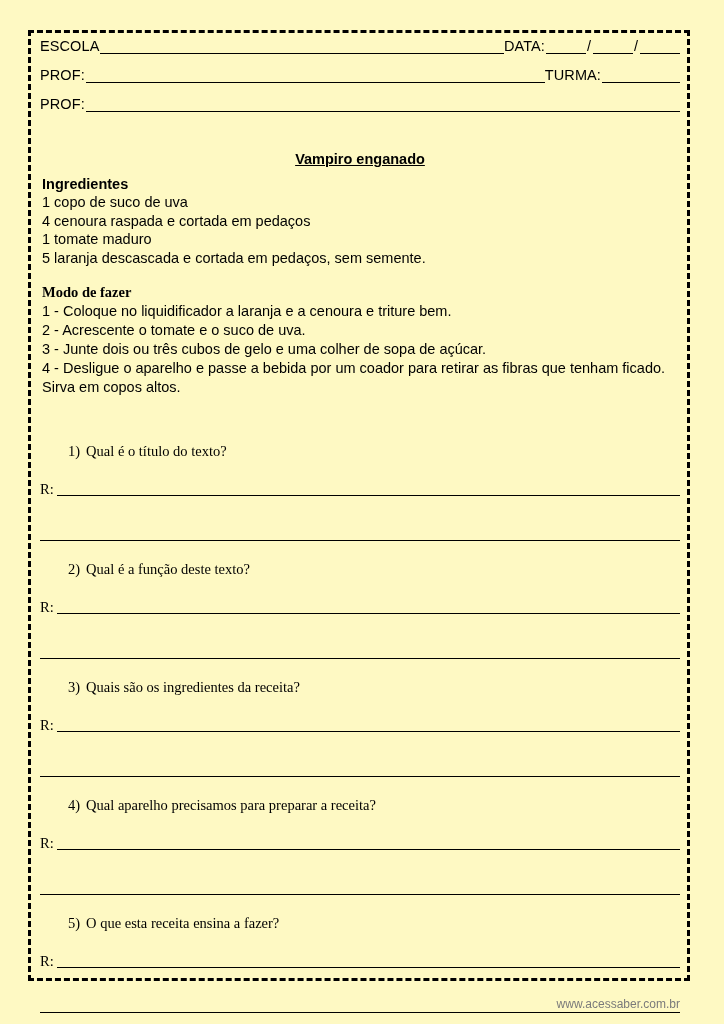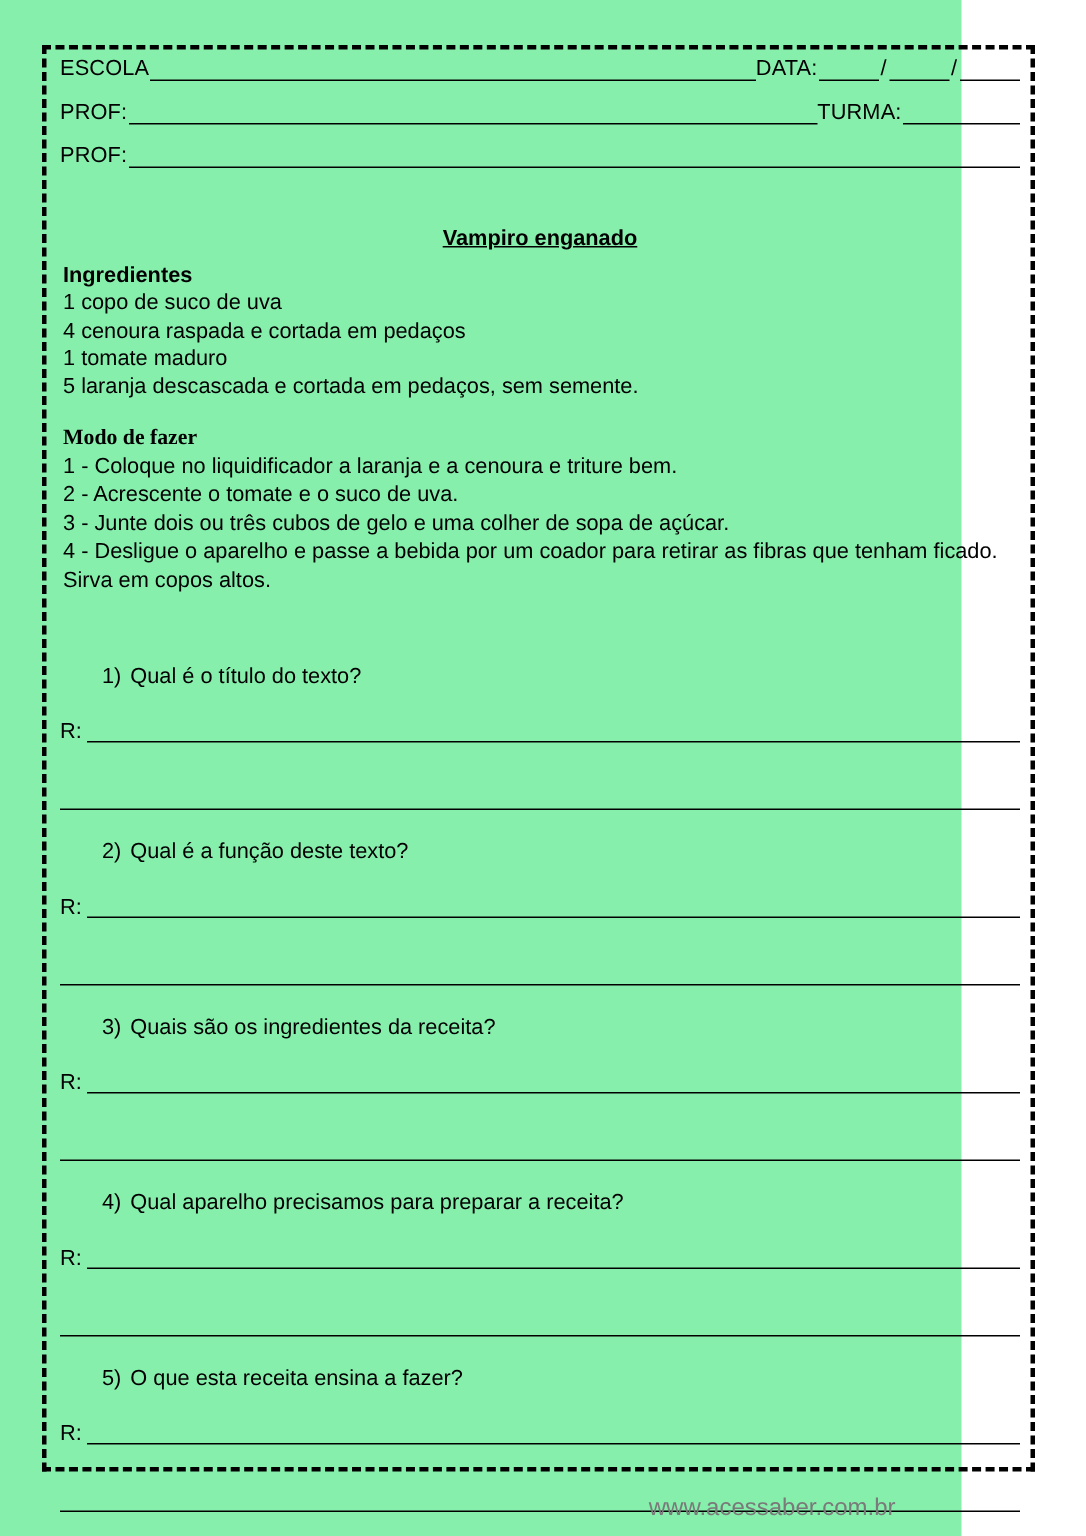--- a/index.html
+++ b/index.html
@@ -13,23 +13,23 @@
     height: 1024px;
     font-family: "Liberation Sans", sans-serif;
     color: #000000;
     position: relative;
     overflow: hidden;
   }
 
   .page {
     position: absolute;
     left: 0; top: 0;
-    width: 641px;
+    width: 724px;
     height: 1024px;
-    background: #86efac;
+    background: #fef9c3;
   }
 
   
   .frame {
     position: absolute;
     left: 28px;
     top: 30px;
     width: 662px;
     height: 951px;
     border: 3px dashed #000000;
@@ -89,21 +89,21 @@
     font-size: 14.5px;
     margin: 0 0 0 2px;
     line-height: 18.5px;
   }
 
   .steps .line { line-height: 19px; }
 
   
   .questions { margin-top: 46px; }
 
-  .q-block { margin-bottom: 4px; }
+  .q-block { margin-bottom: 4px; font-family: Liberation Serif, serif; }
 
   .q-text {
     font-size: 14.5px;
     margin-left: 28px;
     margin-bottom: 22px;
   }
   .q-num { margin-right: 6px; }
 
   .ans-row {
     display: flex;
@@ -125,21 +125,21 @@
     border-bottom: 1.3px solid #000;
     height: 14px;
     margin-bottom: 20px;
   }
 
   
   .footer {
     position: absolute;
     right: 44px;
     top: 997px;
-    font-size: 16px;
+    font-size: 12px;
     color: #7a7a7a;
     text-align: center;
   }
 </style>
 </head>
 <body>
 
 <div class="page">
 
   <div class="frame"></div>

